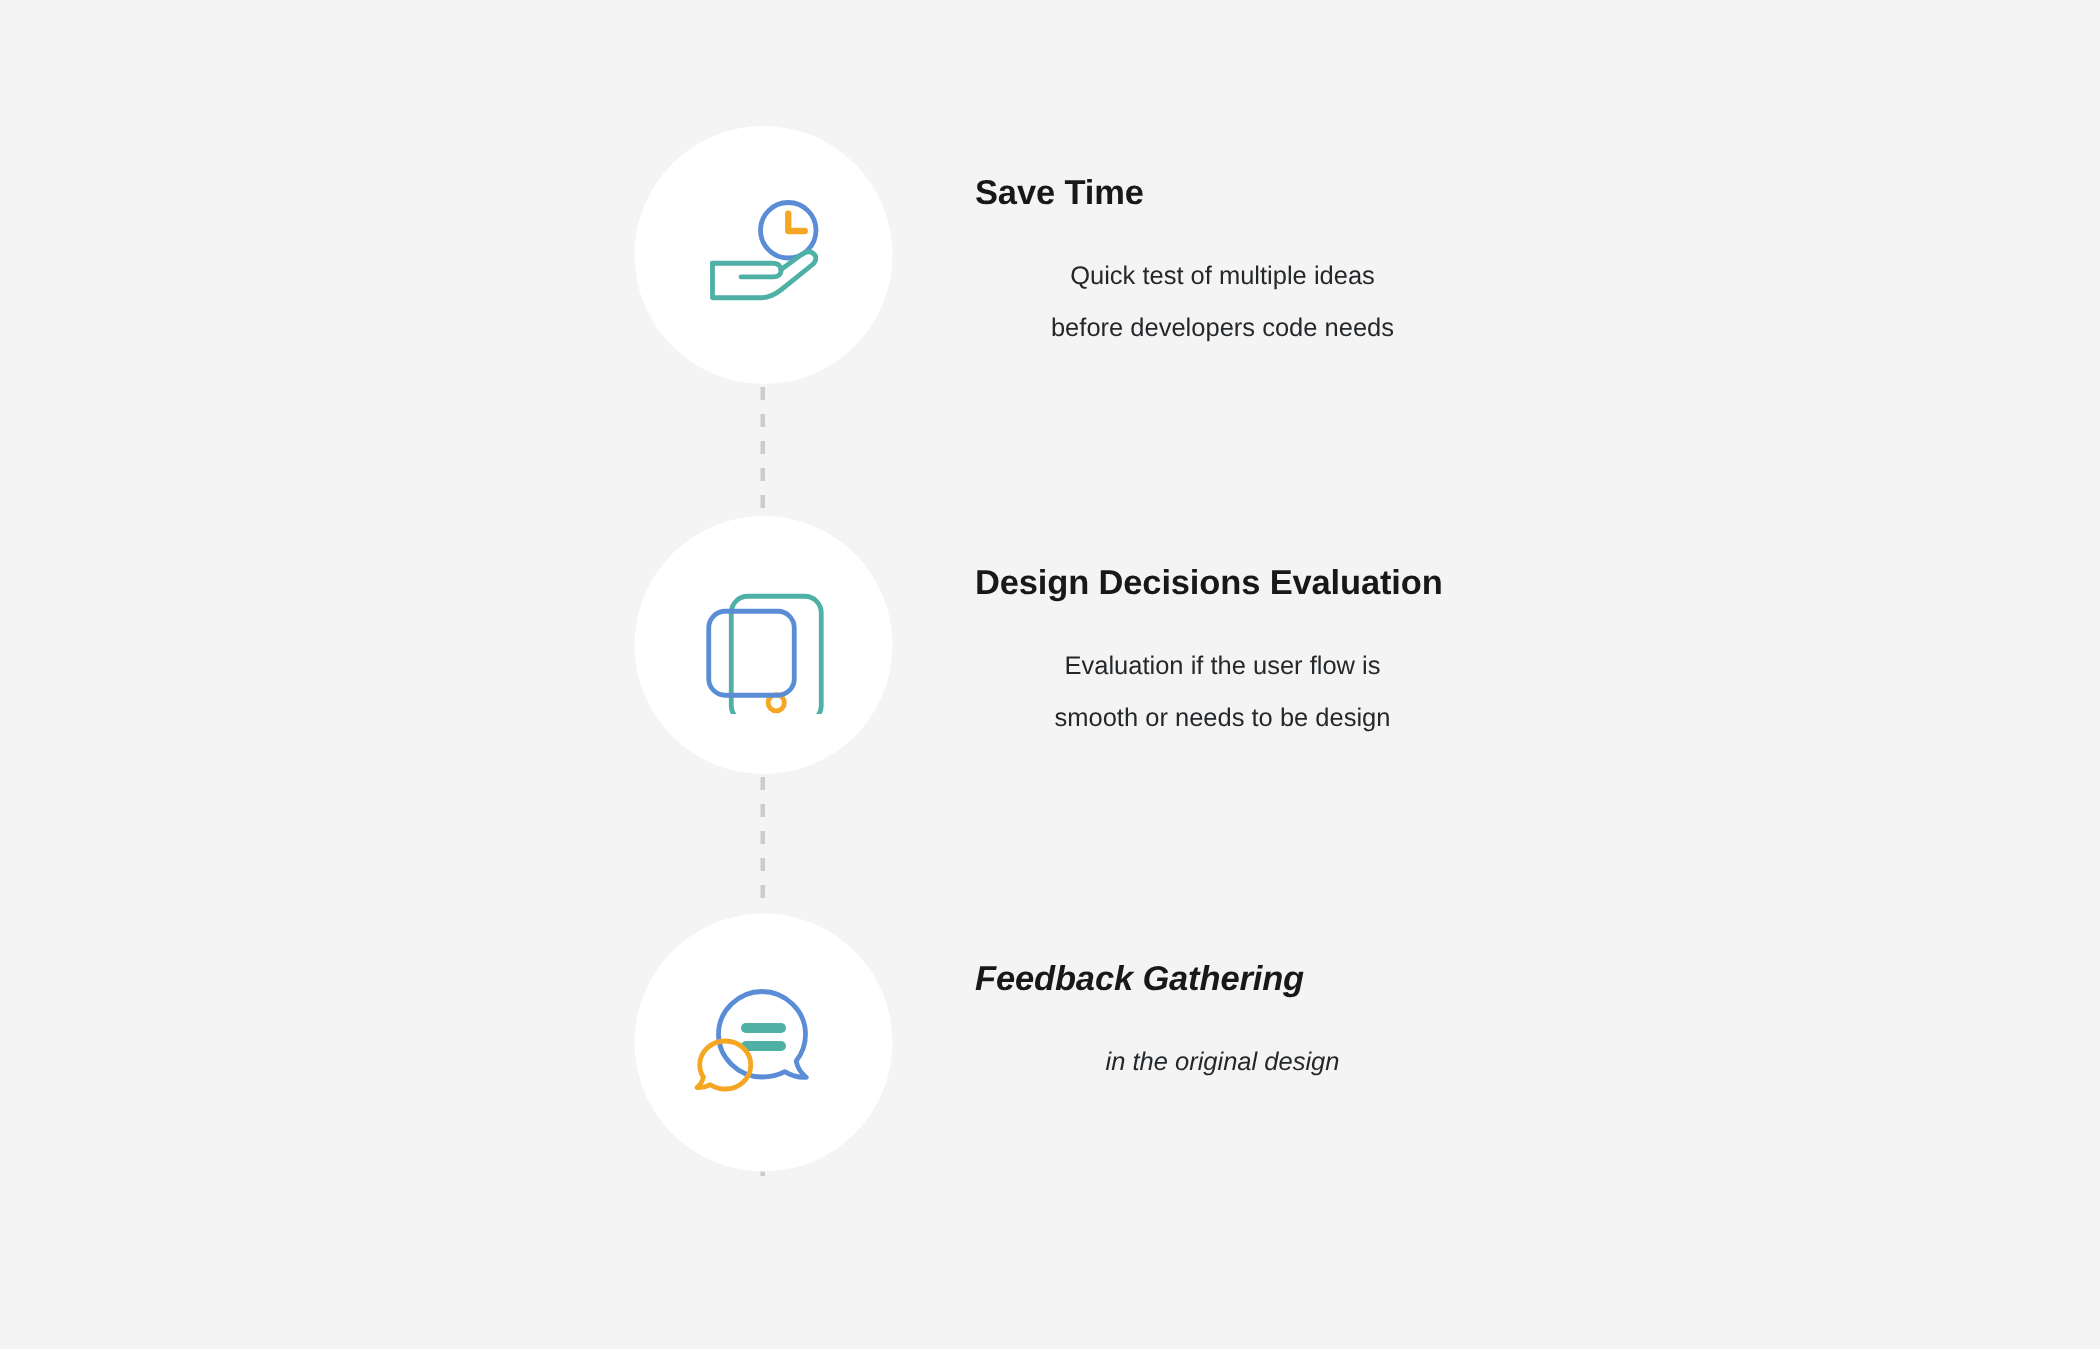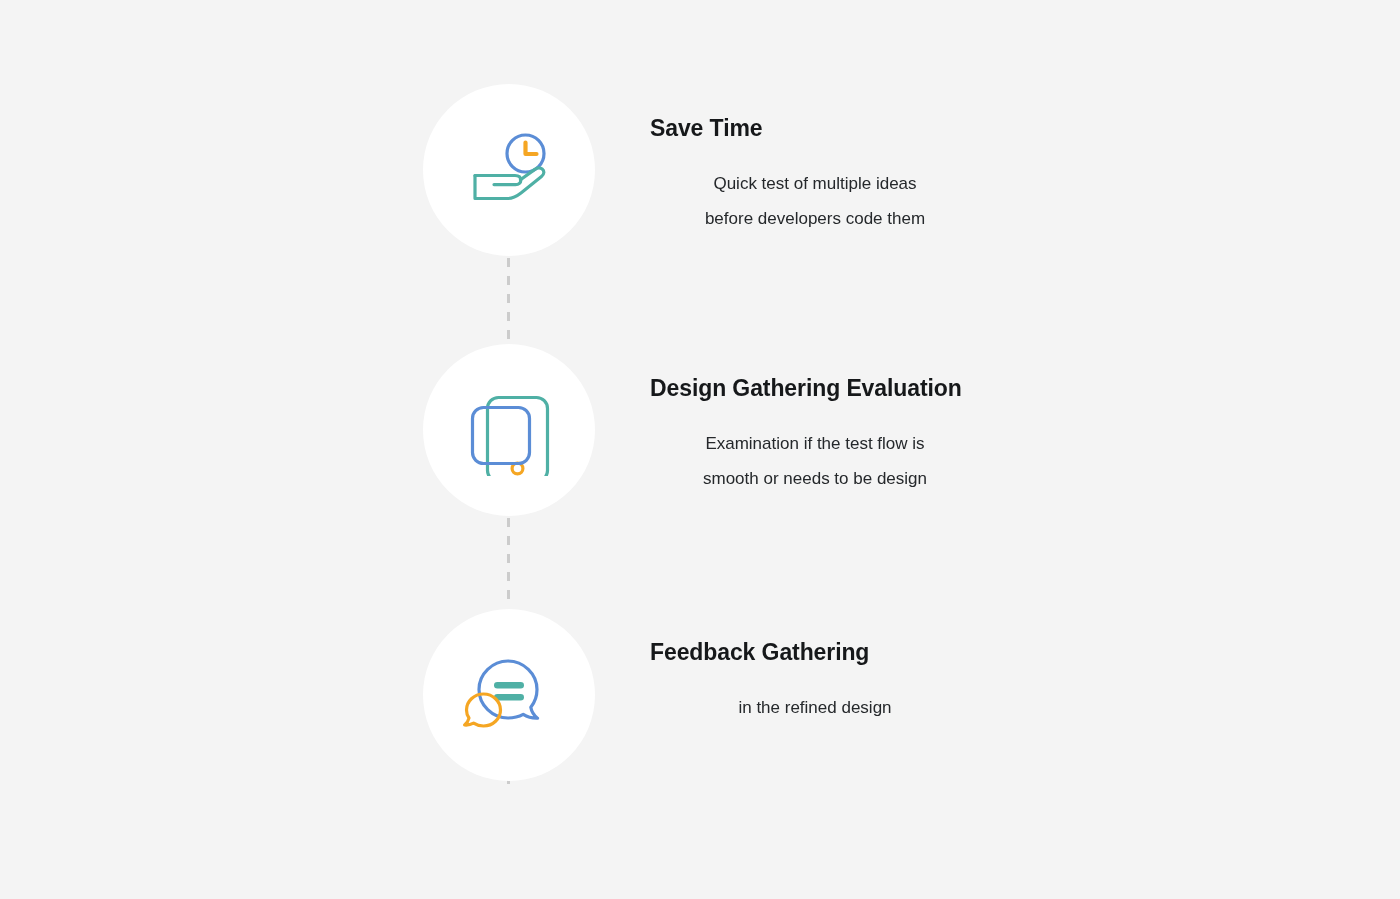--- a/index.html
+++ b/index.html
@@ -44,21 +44,21 @@
 
   
   .step {
     position: absolute;
     left: 0;
     width: 1400px;
     height: 172px;
   }
   .step-1 { top: 84px; }
   .step-2 { top: 344px; }
-  .step-3 { top: 609px; }
+  .step-3 { top: 609px; font-style: italic; }
 
   .badge {
     position: absolute;
     left: 423px;
     top: 0;
     width: 172px;
     height: 172px;
     border-radius: 50%;
     background: #ffffff;
     display: flex;
@@ -119,42 +119,42 @@
           <path d="M12 51.5 L52 51.5 C56 51.5 57.8 53.6 57.8 56.2 C57.8 58.6 56 60.6 52.5 60.6 L31 60.6" stroke="#4fb0a5" stroke-width="3.2" stroke-linecap="round" stroke-linejoin="round" fill="none"></path>
           <path d="M12 51.5 L12 74.5 L44.5 74.5 C50 74.5 53.5 72.5 58 69 L78.5 52.5
                    C81.5 50 81.5 46.8 79.2 45 C77 43.3 74 43.8 71.5 45.6 L57.5 55.8" stroke="#4fb0a5" stroke-width="3.2" stroke-linecap="round" stroke-linejoin="round" fill="none"></path>
         </svg>
       </span>
     </div>
     <div class="step-text">
       <h3 class="step-title">Save Time</h3>
       <p class="step-desc">
         <span class="line">Quick test of multiple ideas</span>
-        <span class="line">before developers code them</span>
+        <span class="line">before developers code needs</span>
       </p>
     </div>
   </div>
 
   <div class="step step-2">
     <div class="badge">
       <span>
         <svg width="92" height="92" viewBox="0 0 92 92" fill="none">
 
           <rect x="24.5" y="13.5" width="60" height="84" rx="11" ry="11" stroke="#4fb0a5" stroke-width="3.2" fill="#ffffff"></rect>
 
           <circle cx="54.5" cy="84.5" r="5.4" stroke="#f5a623" stroke-width="3.2" fill="#ffffff"></circle>
 
           <rect x="9.5" y="23.5" width="57" height="56" rx="11" ry="11" stroke="#5b8dd6" stroke-width="3.2" fill="none"></rect>
         </svg>
       </span>
     </div>
     <div class="step-text">
-      <h3 class="step-title">Design Gathering Evaluation</h3>
+      <h3 class="step-title">Design Decisions Evaluation</h3>
       <p class="step-desc">
-        <span class="line">Examination if the test flow is</span>
+        <span class="line">Evaluation if the user flow is</span>
         <span class="line">smooth or needs to be design</span>
       </p>
     </div>
   </div>
 
   <div class="step step-3">
     <div class="badge">
       <span>
         <svg width="96" height="92" viewBox="0 0 96 92" fill="none">
 
@@ -169,18 +169,18 @@
           <path d="M22.5 45 C32 45 39.5 52.3 39.5 61 C39.5 69.7 32 77 22.5 77
                    C18.8 77 15.4 75.9 12.6 74.1 C9.8 75.6 6.6 76.3 3.6 76
                    C5.8 74.2 7.4 71.7 8 69 C6.2 66.7 5.5 63.9 5.5 61
                    C5.5 52.3 13 45 22.5 45 Z" stroke="#f5a623" stroke-width="3.2" fill="none" stroke-linejoin="round"></path>
         </svg>
       </span>
     </div>
     <div class="step-text">
       <h3 class="step-title">Feedback Gathering</h3>
       <p class="step-desc">
-        <span class="line">in the refined design</span>
+        <span class="line">in the original design</span>
       </p>
     </div>
   </div>
 
 </div>
 
 </body></html>

